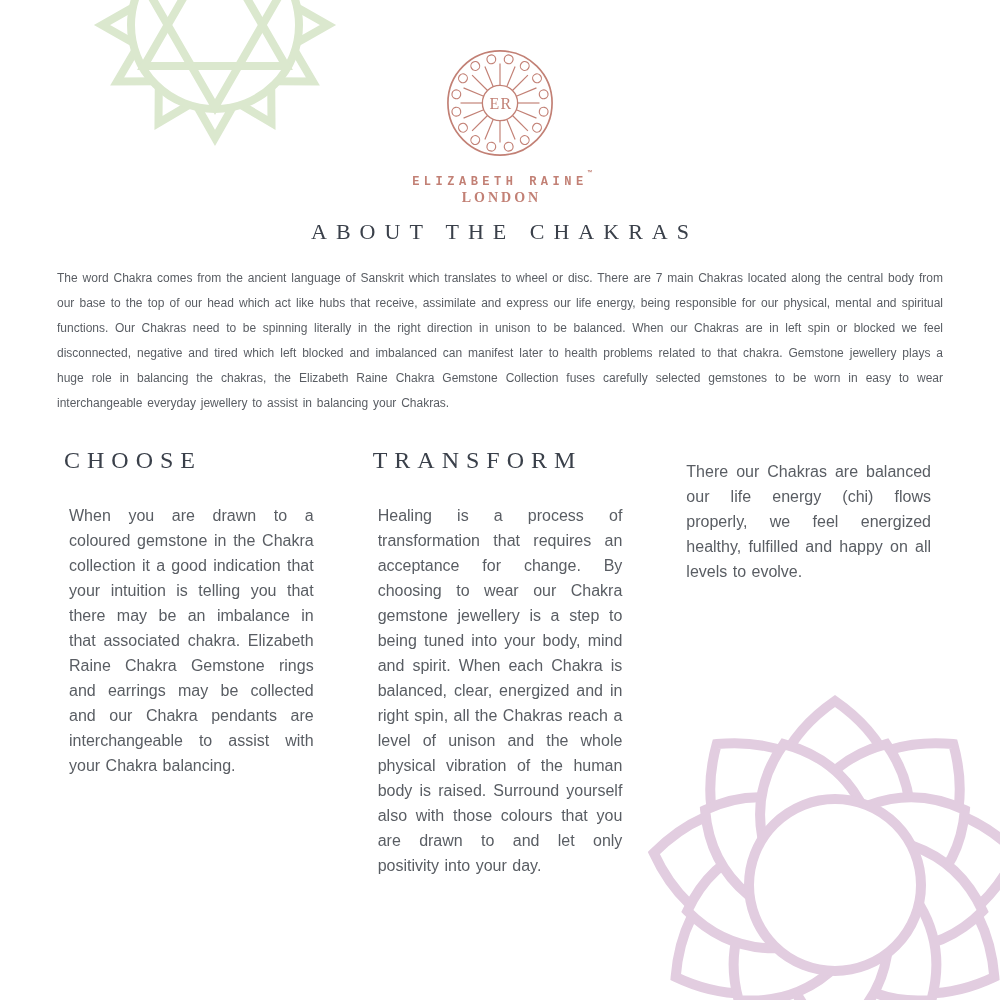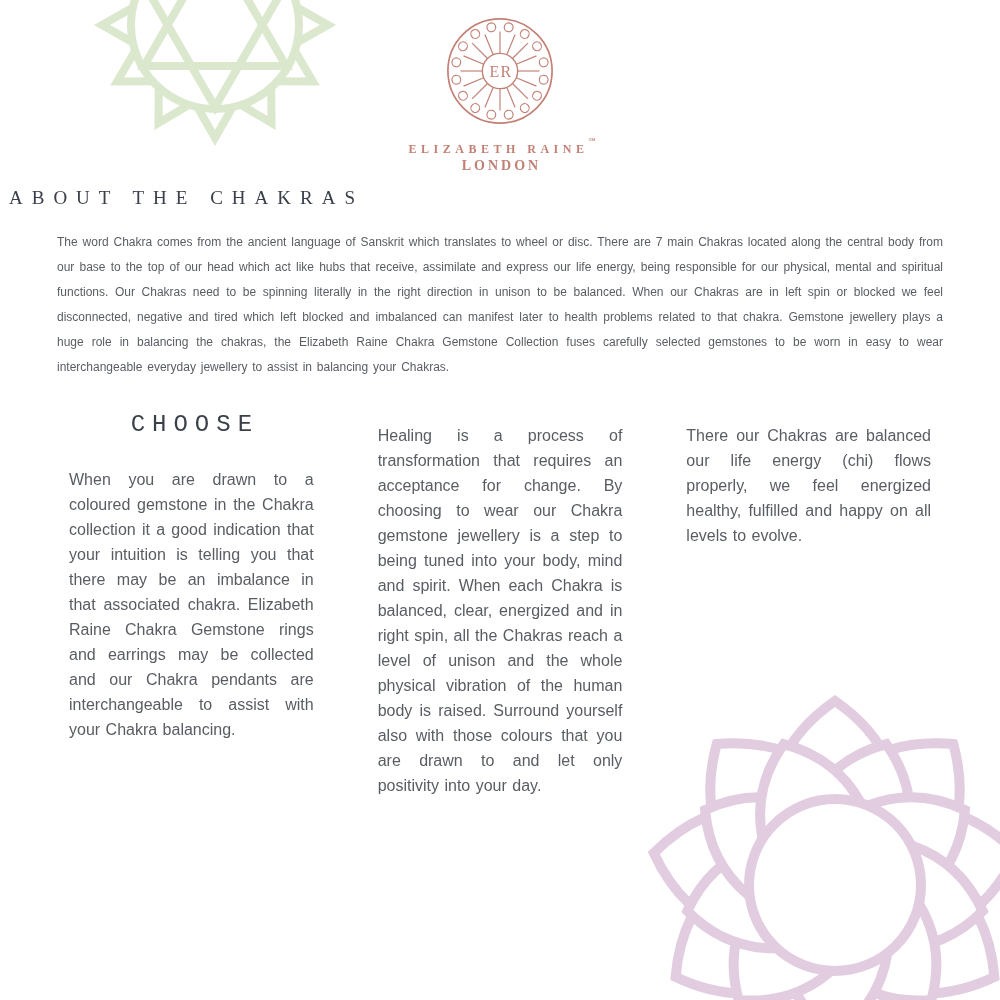--- a/index.html
+++ b/index.html
@@ -15,46 +15,47 @@
     position:relative;
     width:1000px;height:1000px;
     background:#ffffff;
     overflow:hidden;
     font-family:"Liberation Sans",sans-serif;
   }
   .deco{position:absolute;pointer-events:none;}
   .deco-green{left:85px;top:-105px;width:260px;height:260px;}
   .deco-purple{left:635px;top:685px;width:400px;height:400px;}
 
-  .header{position:relative;text-align:center;padding-top:8px;}
+  .header{position:relative;text-align:center;padding-top:0;margin-top:40px;}
   .logo-wheel{display:block;margin:0 auto;width:126px;height:126px;}
   .brand-name{
     margin-top:3px;
-    font-family:Liberation Serif, serif;
+    font-family:Liberation Mono, monospace;
     font-weight:bold;
     font-size:12px;
     letter-spacing:4.5px;
     color:var(--rose);
     padding-left:4px;
   }
   .brand-name sup{font-size:7px;letter-spacing:0;vertical-align:10px;}
   .brand-city{
     font-family:"Liberation Serif",serif;
     font-weight:bold;
     font-size:14px;
     letter-spacing:3px;
     color:var(--rose);
     margin-top:1px;
     padding-left:3px;
   }
   .page-title{
     margin:13px 0 0;
+    text-align:center;
     font-family:"Liberation Serif",serif;
     font-weight:500;
-    font-size:19px;
+    font-size:22px;
     letter-spacing:9px;
     padding-left:9px;
     color:var(--heading);
   }
   .intro{
     width:886px;
     margin:21px auto 0;
     text-align:justify;
     font-size:12px;
     line-height:25px;
@@ -63,22 +64,21 @@
   }
   .columns{
     width:886px;
     margin:31px auto 0;
     display:flex;
     gap:40px;
   }
   .col{flex:1;min-width:0;}
   .col-heading{
     margin:0 0 29px;
-    text-align:center;
-    font-family:Liberation Mono, monospace;
+    font-family:Liberation Serif, serif;
     font-weight:500;
     font-size:24px;
     letter-spacing:7px;
     padding-left:7px;
     color:var(--heading);
   }
   .col-body{
     margin:12px;
     text-align:justify;
     font-size:16px;
@@ -193,20 +193,21 @@
   <h1 class="page-title">ABOUT THE CHAKRAS</h1>
 
   <p class="intro">The word Chakra comes from the ancient language of Sanskrit which translates to wheel or disc. There are 7 main Chakras located along the central body from our base to the top of our head which act like hubs that receive, assimilate and express our life energy, being responsible for our physical, mental and spiritual functions. Our Chakras need to be spinning literally in the right direction in unison to be balanced. When our Chakras are in left spin or blocked we feel disconnected, negative and tired which left blocked and imbalanced can manifest later to health problems related to that chakra. Gemstone jewellery plays a huge role in balancing the chakras, the Elizabeth Raine Chakra Gemstone Collection fuses carefully selected gemstones to be worn in easy to wear interchangeable everyday jewellery to assist in balancing your Chakras.</p>
 
   <div class="columns">
     <section class="col">
       <h2 class="col-heading">CHOOSE</h2>
       <p class="col-body">When you are drawn to a coloured gemstone in the Chakra collection it a good indication that your intuition is telling you that there may be an imbalance in that associated chakra. Elizabeth Raine Chakra Gemstone rings and earrings may be collected and our Chakra pendants are interchangeable to assist with your Chakra balancing.</p>
     </section>
     <section class="col">
+      <h2 class="col-heading">TRANSFORM</h2>
       <p class="col-body">Healing is a process of transformation that requires an acceptance for change. By choosing to wear our Chakra gemstone jewellery is a step to being tuned into your body, mind and spirit. When each Chakra is balanced, clear, energized and in right spin, all the Chakras reach a level of unison and the whole physical vibration of the human body is raised. Surround yourself also with those colours that you are drawn to and let only positivity into your day.</p>
     </section>
     <section class="col">
       <p class="col-body">There our Chakras are balanced our life energy (chi) flows properly, we feel energized healthy, fulfilled and happy on all levels to evolve.</p>
     </section>
   </div>
 
 </div>
 
 </body></html>

